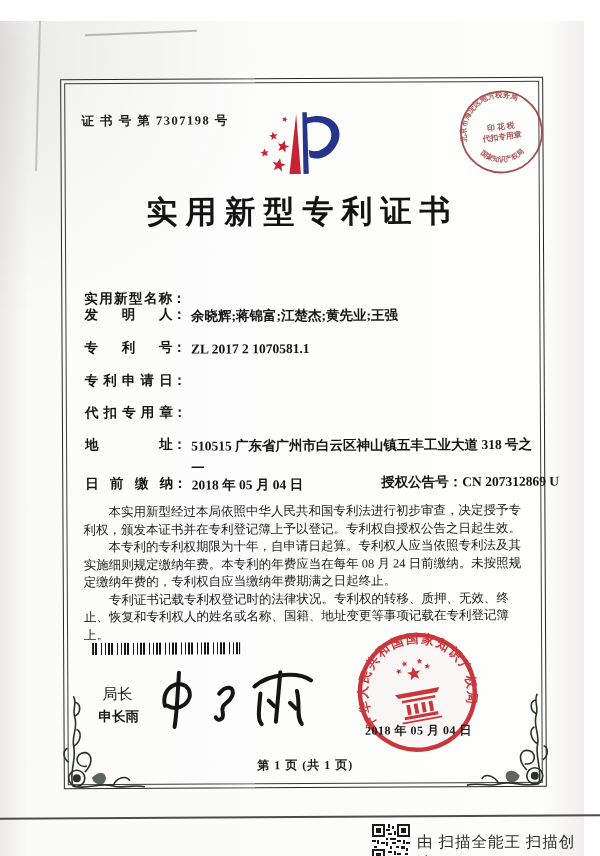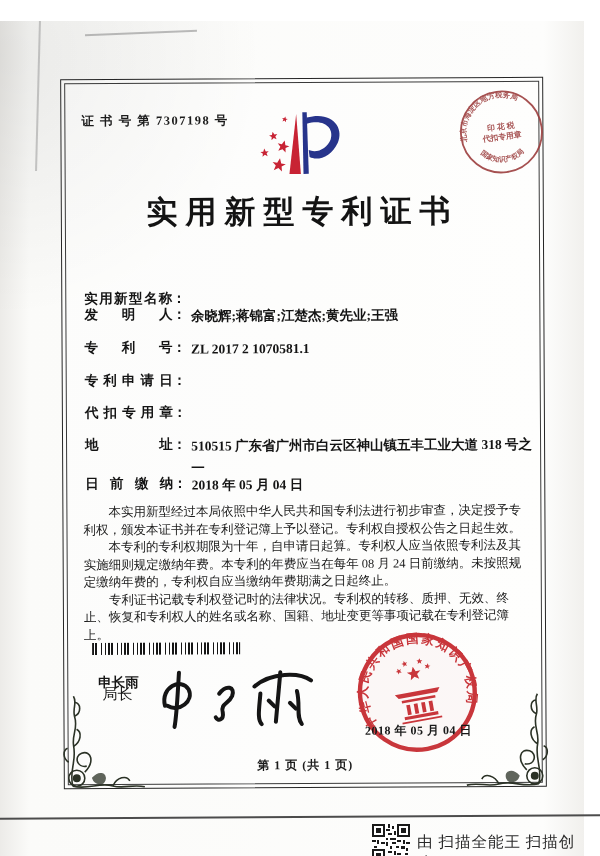--- a/index.html
+++ b/index.html
@@ -30,21 +30,21 @@
   .field-value{display:inline-block;max-width:372px;line-height:1.6;}
   .grant-right{position:absolute;left:296px;top:0;white-space:nowrap;}
   .body-text{position:absolute;left:20px;top:424px;width:444px;color:#1a1a1a;}
   .body-text p{margin:0;text-indent:2em;font-size:12.5px;line-height:17.5px;font-weight:500;}
   .barcode{position:absolute;left:28px;top:563px;width:148px;height:12px;
     background:repeating-linear-gradient(90deg,#161616 0 2px,#fff 2px 3px,#161616 3px 5px,#fff 5px 9px,#161616 9px 10px,#fff 10px 13px,#161616 13px 14px,#fff 14px 16px);}
   .seal{position:absolute;left:290px;top:551px;width:126px;height:126px;opacity:.93;transform:rotate(-10deg);}
   .seal-date{position:absolute;left:288px;top:644px;width:132px;text-align:center;
     font-size:12px;font-weight:700;color:#191919;letter-spacing:.5px;}
   .director-title{position:absolute;left:38px;top:605px;font-size:15px;font-weight:400;color:#161616;}
-  .director-name{position:absolute;left:34px;top:594px;font-size:13.5px;font-weight:700;color:#161616;}
+  .director-name{position:absolute;left:34px;top:628px;font-size:13.5px;font-weight:700;color:#161616;}
   .signature{position:absolute;left:81px;top:586px;width:190px;height:66px;}
   .page-footer{position:absolute;left:0;top:678px;width:100%;text-align:center;
     font-size:12px;font-weight:600;color:#1c1c1c;letter-spacing:1px;}
   .ornament{position:absolute;width:116px;height:118px;}
   .ornament.bl{left:-6px;top:594px;}
   .ornament.br{left:372px;top:594px;transform:scaleX(-1);}
   
   .qr{position:absolute;left:372px;top:803px;width:38px;height:38px;}
   .scan-text{position:absolute;left:417px;top:811px;font-size:15.5px;font-weight:400;color:#2a2a2a;
     font-family:"Liberation Serif","DejaVu Serif",serif;letter-spacing:1px;}
@@ -119,20 +119,23 @@
     </div>
     <div class="field-row" style="top:356px">
       <span class="field-label">地址</span>
       <span class="field-colon">：</span>
       <span class="field-value">510515 广东省广州市白云区神山镇五丰工业大道 318 号之一</span>
     </div>
     <div class="field-row" style="top:395px;width:440px">
       <span class="field-label">日前缴纳</span>
       <span class="field-colon">：</span>
       <span class="field-value">2018 年 05 月 04 日</span>
+      <span class="grant-right">
+        <span>授权公告号</span><span>：</span><span>CN 207312869 U</span>
+      </span>
     </div>
 
     <div class="body-text">
       <p>本实用新型经过本局依照中华人民共和国专利法进行初步审查，决定授予专利权，颁发本证书并在专利登记簿上予以登记。专利权自授权公告之日起生效。</p>
       <p>本专利的专利权期限为十年，自申请日起算。专利权人应当依照专利法及其实施细则规定缴纳年费。本专利的年费应当在每年 08 月 24 日前缴纳。未按照规定缴纳年费的，专利权自应当缴纳年费期满之日起终止。</p>
       <p>专利证书记载专利权登记时的法律状况。专利权的转移、质押、无效、终止、恢复和专利权人的姓名或名称、国籍、地址变更等事项记载在专利登记簿上。</p>
     </div>
 
     <div class="barcode"></div>
 

